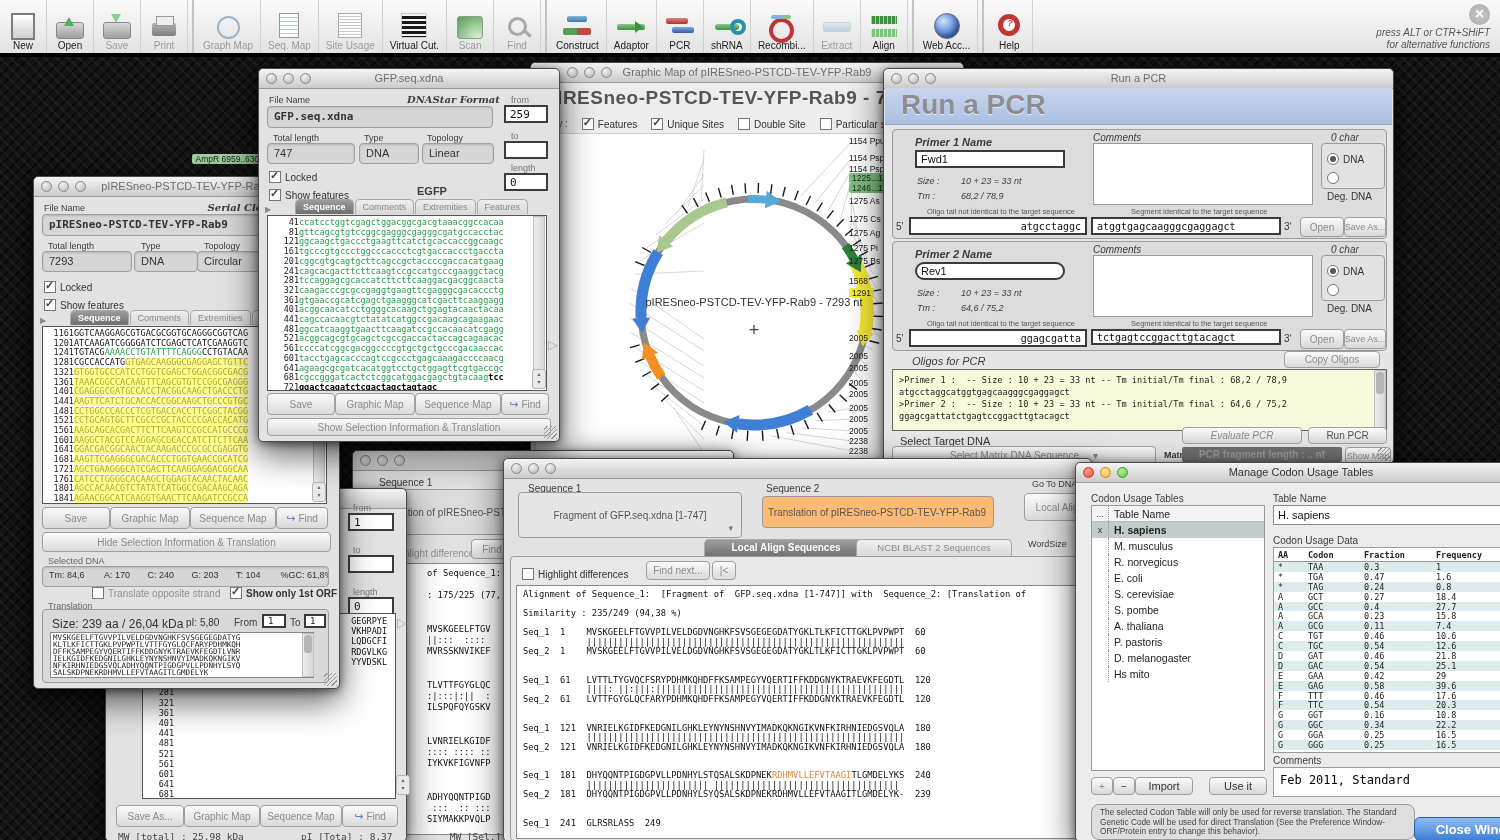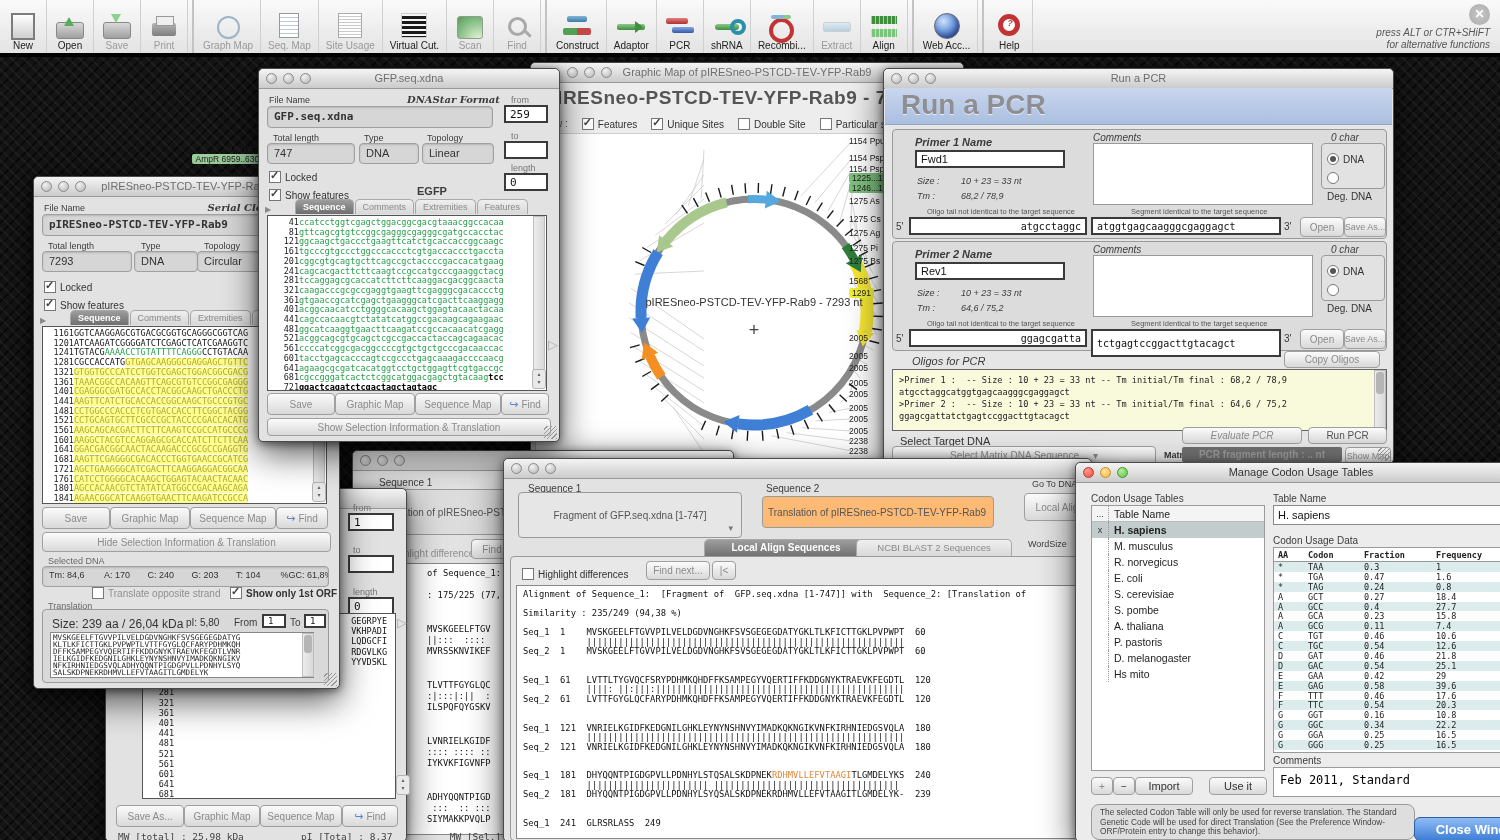--- a/index.html
+++ b/index.html
@@ -769,37 +769,37 @@
     <div class="lbl" style="left:3px;top:91px;font-size:10px">5'</div>
     <input class="inp mono" style="left: 16px; top: 87px; width: 178px; height: 18px; text-align: right; font-size: 10px;" value="atgcctaggc">
     <input class="inp mono" style="left: 198px; top: 87px; width: 190px; height: 18px; font-size: 10px;" value="atggtgagcaagggcgaggagct">
     <div class="lbl" style="left:391px;top:91px;font-size:10px">3'</div>
     <div class="btn" style="left:407px;top:87px;width:42px;height:18px">Open</div>
     <div class="btn" style="left:451px;top:87px;width:40px;height:18px;font-size:9px">Save As...</div>
   </div>
 
   <div class="grpbox" style="left:8px;top:172px;width:493px;height:108px">
     <div class="lbl it" style="left:22px;top:6px;font-size:11px;font-weight:bold">Primer 2 Name</div>
-    <input class="inp" style="left: 22px; top: 20px; width: 150px; height: 18px;" value="Rev1">
+    <input class="inp" style="left: 22px; top: 20px; width: 150px; height: 18px; border-radius: 9px;" value="Rev1">
     <div class="lbl it" style="left:24px;top:46px">Size :</div>
     <div class="lbl it" style="left:68px;top:46px">10 + 23 = 33 nt</div>
     <div class="lbl it" style="left:24px;top:61px">Tm :</div>
     <div class="lbl it" style="left:68px;top:61px">64,6 / 75,2</div>
     <div class="lbl it" style="left:200px;top:2px;font-size:10px">Comments</div>
     <div class="seqbox" style="left:200px;top:13px;width:218px;height:60px;border:1px solid #999"></div>
     <div class="lbl it" style="left:438px;top:2px;font-size:10px">0 char</div>
     <div class="grpbox" style="left:428px;top:13px;width:62px;height:44px;background:#e2e2e2">
       <div style="position:absolute;left:5px;top:5px"><span class="rd on"></span><span class="cbl">DNA</span></div>
       <div style="position:absolute;left:5px;top:24px"><span class="rd"></span><span class="cbl">Deg. DNA</span></div>
     </div>
     <div class="lbl" style="left:34px;top:77px;font-size:7.5px;color:#555">Oligo tail not identical to the target sequence</div>
     <div class="lbl" style="left:238px;top:77px;font-size:7.5px;color:#555">Segment identical to the target sequence</div>
     <div class="lbl" style="left:3px;top:91px;font-size:10px">5'</div>
     <input class="inp mono" style="left: 16px; top: 87px; width: 178px; height: 18px; text-align: right; font-size: 10px;" value="ggagcgatta">
-    <input class="inp mono" style="left: 198px; top: 87px; width: 190px; height: 28px; font-size: 10px;" value="tctgagtccggacttgtacagct">
+    <input class="inp mono" style="left: 198px; top: 87px; width: 190px; height: 16px; font-size: 10px;" value="tctgagtccggacttgtacagct">
     <div class="lbl" style="left:391px;top:91px;font-size:10px">3'</div>
     <div class="btn" style="left:407px;top:87px;width:42px;height:18px">Open</div>
     <div class="btn" style="left:451px;top:87px;width:40px;height:18px;font-size:9px">Save As...</div>
   </div>
 
   <div class="lbl it" style="left:28px;top:286px;font-size:11px">Oligos for PCR</div>
   <div class="btn" style="left:400px;top:282px;width:94px;height:15px">Copy Oligos</div>
   <div class="ylw" style="left:8px;top:300px;width:493px;height:60px">
     <div id="oligo-lines" style="padding:4px 6px">
         <div style="font-family: &quot;DejaVu Sans Mono&quot;, monospace; font-size: 8.6px; line-height: 12px; white-space: pre; color: rgb(34, 34, 34);">&gt;Primer 1 :  -- Size : 10 + 23 = 33 nt -- Tm initial/Tm final : 68,2 / 78,9</div>

